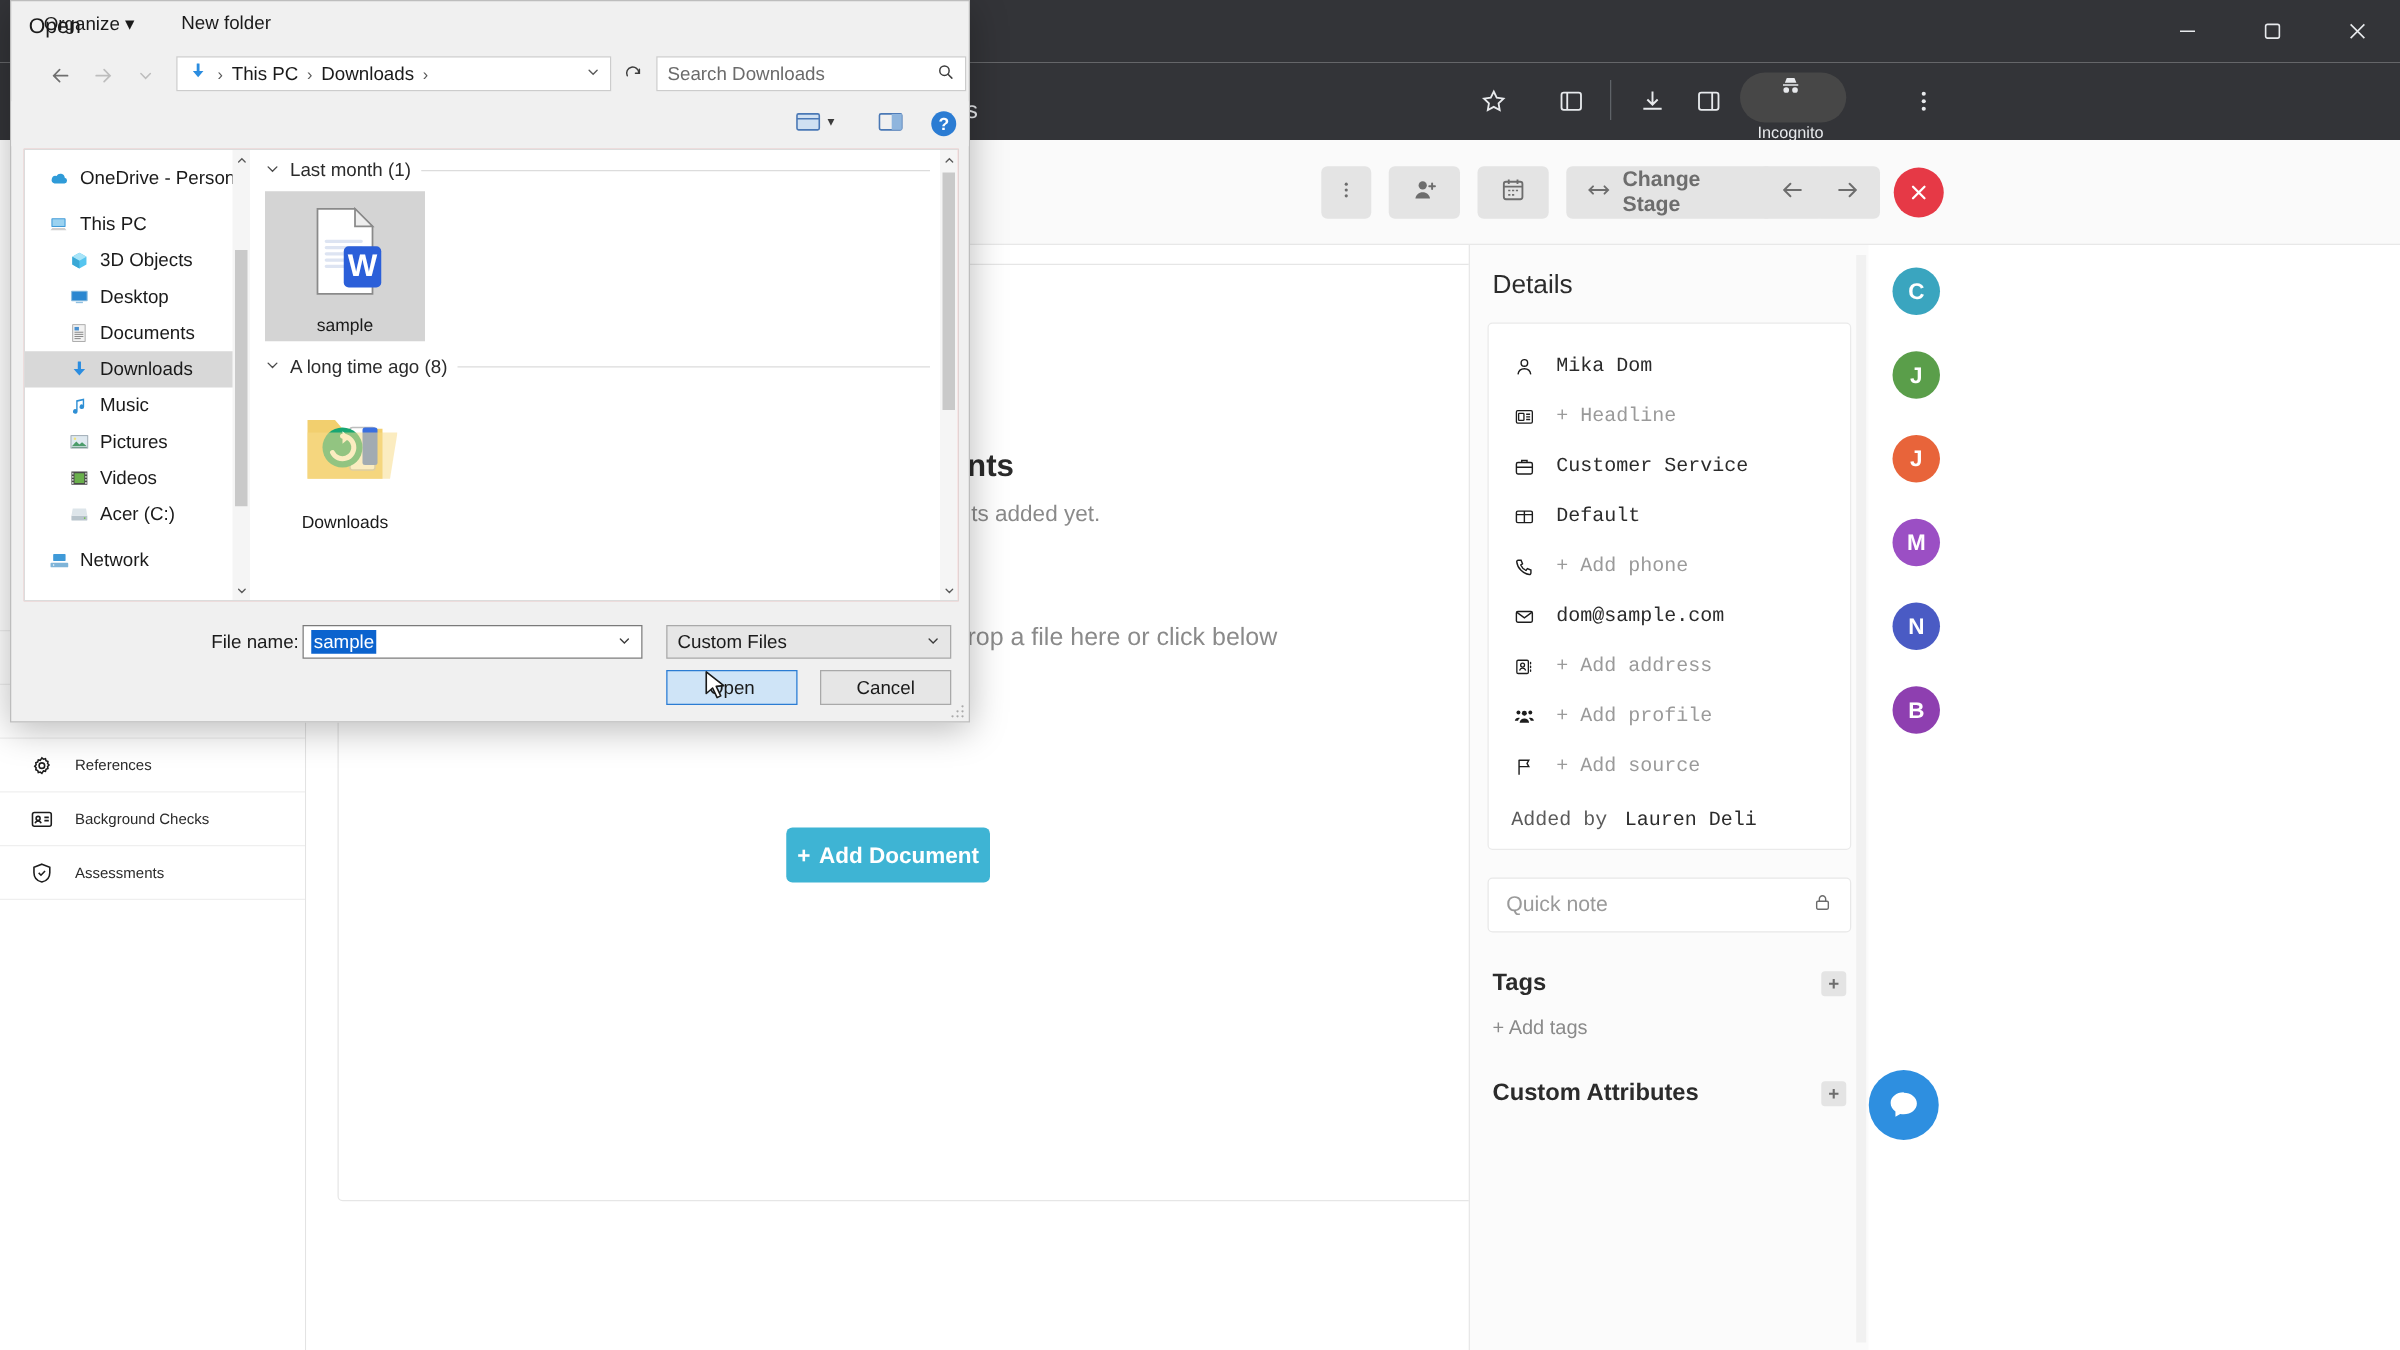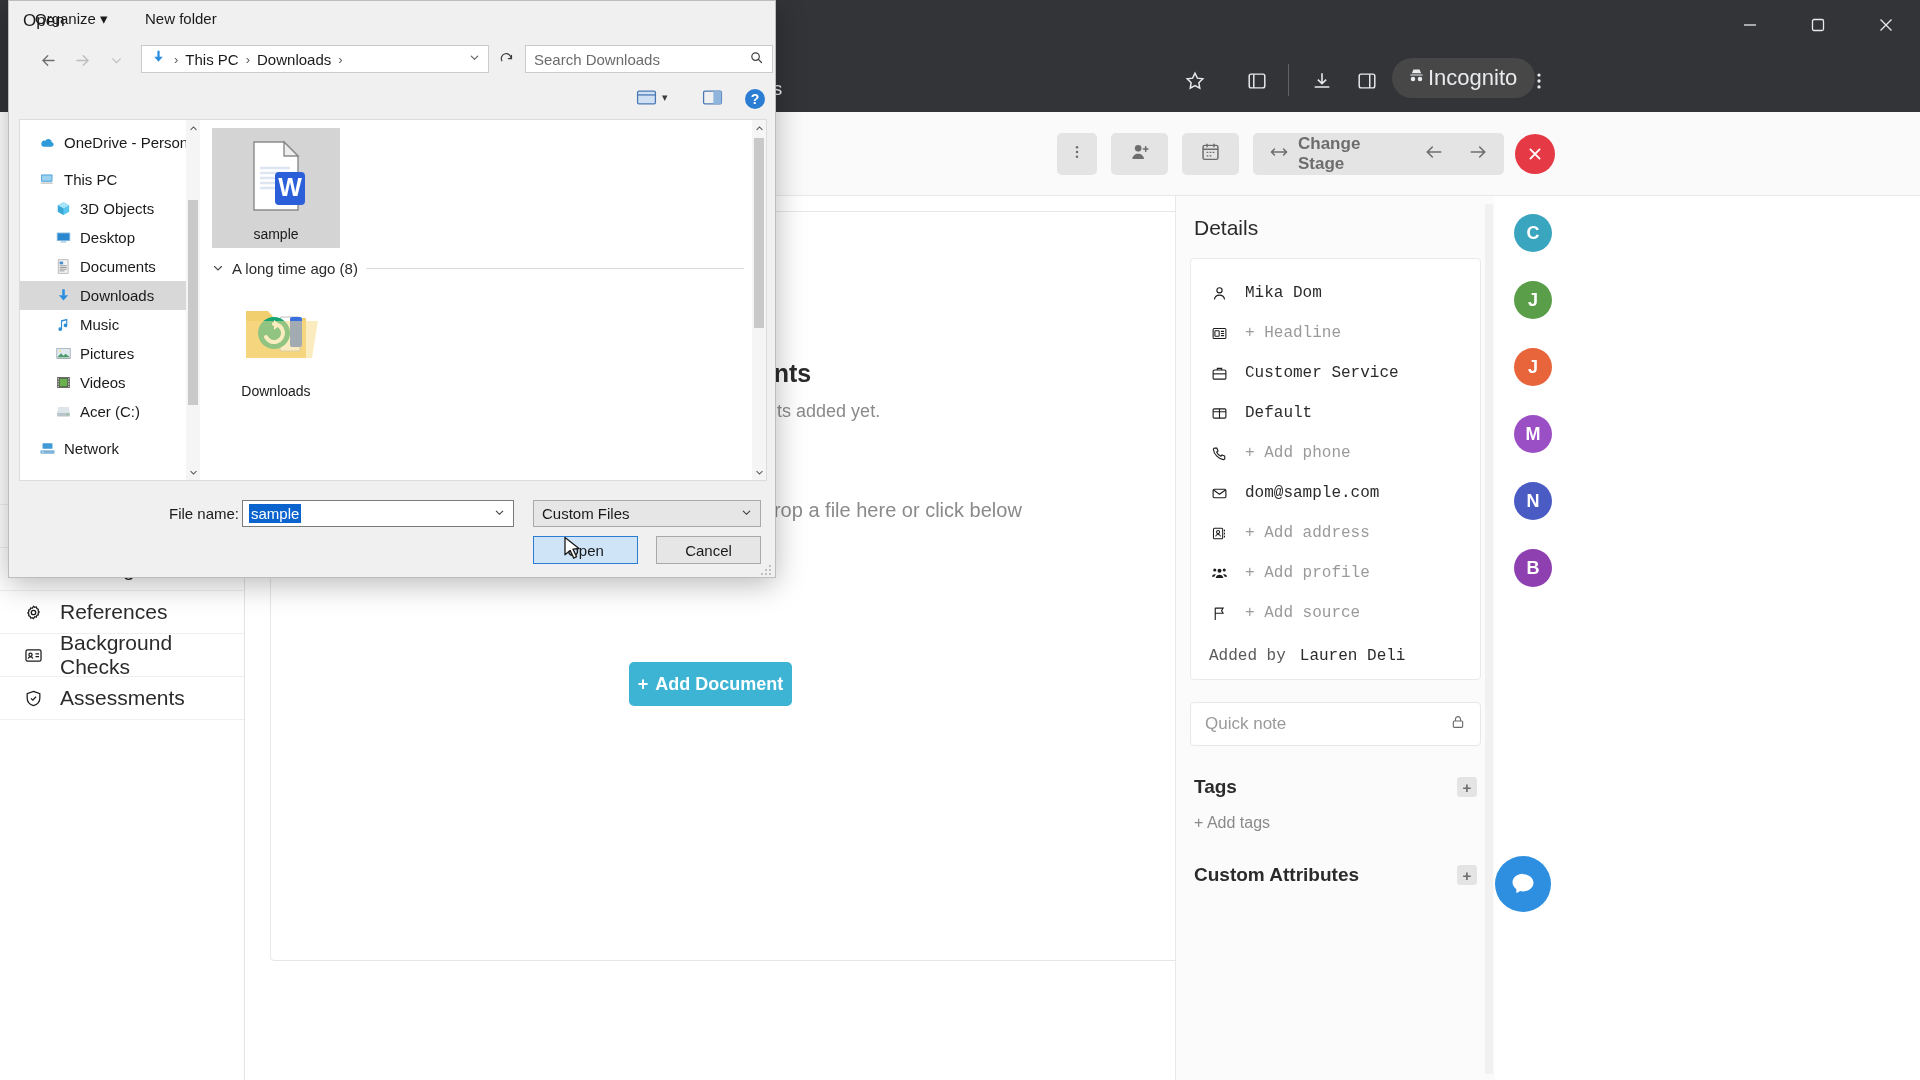--- a/index.html
+++ b/index.html
@@ -35,40 +35,40 @@
     position: absolute; top: 62px; width: 38px; height: 38px;
     display: flex; align-items: center; justify-content: center;
     color: #e8eaed;
   }
   .tb-sep {
     position: absolute; top: 64px; width: 1px; height: 32px; background: #5f6368;
   }
   .incognito-pill {
     position: absolute; left: 1392px; top: 58px; height: 40px;
     background: #474747; border-radius: 20px;
-    display: flex; align-items: center; gap: 1px; padding: 0 18px 0 14px;
-    color: #e8eaed; font-size: 22px;
+    display: flex; align-items: center; gap: 16px; padding: 0 18px 0 14px;
+    color: #e8eaed; font-size: 13px; flex-direction: column;
   }
 
   
   .app-page {
     position: absolute; left: 0; top: 112px; width: 1920px; height: 968px;
     background: #ffffff;
   }
 
   
   .left-nav {
     position: absolute; left: 0; top: 0; width: 245px; height: 968px;
     background: #ffffff; border-right: 1px solid #e3e3e3;
   }
   .nav-item {
     display: flex; align-items: center; gap: 16px;
     height: 43px; padding-left: 22px;
     border-bottom: 1px solid #efefef;
-    color: #2b2b2b; font-size: 21px;
+    color: #2b2b2b; font-size: 12px;
   }
   .nav-item .nav-ico {
     width: 22px; height: 22px; display: flex; align-items: center; justify-content: center;
     color: #1d1d1d; flex: 0 0 22px;
   }
 
   
   .action-bar {
     position: absolute; left: 245px; top: 0; width: 1675px; height: 84px;
     background: #fafafa; border-bottom: 1px solid #e8e8e8;
@@ -891,20 +891,29 @@
           <div class="dn">
             <svg width="9" height="9" viewBox="0 0 24 24" fill="none" stroke="currentColor" stroke-width="2.8" stroke-linecap="round">
                 <path d="M5 9l7 7 7-7"></path>
               </svg>
           </div>
         </div>
       </div>
 
       <div class="files-pane">
 
+        <div class="grp-head">
+          <span>
+            <svg width="12" height="12" viewBox="0 0 24 24" fill="none" stroke="#4a4a4a" stroke-width="2.2" stroke-linecap="round">
+                <path d="M5 9l7 7 7-7"></path>
+              </svg>
+          </span>
+          <span>Last month (1)</span>
+          <span class="grp-line"></span>
+        </div>
 
         <div class="file-tile sel">
           <span>
             <svg width="84" height="84" viewBox="0 0 84 84">
               <path d="M20 8h30l14 14v54H20z" fill="#ffffff" stroke="#8a8a8a" stroke-width="1.4"></path>
               <path d="M50 8l14 14H50z" fill="#eeeeee" stroke="#8a8a8a" stroke-width="1.4"></path>
               <path d="M27 34h28M27 39h28M27 44h22M27 49h14M27 54h14" stroke="#dde4f2" stroke-width="2.6" stroke-linecap="round"></path>
               <rect x="41" y="38" width="30" height="33" rx="4" fill="#2b5fd9"></rect>
               <text x="56" y="62" font-family="Liberation Sans, sans-serif" font-size="25" font-weight="bold" fill="#ffffff" text-anchor="middle">W</text>
             </svg>

